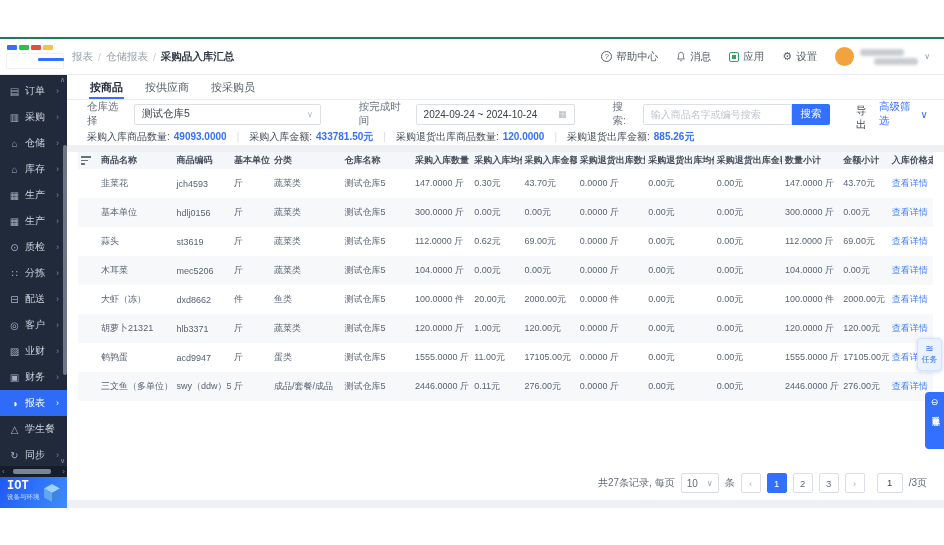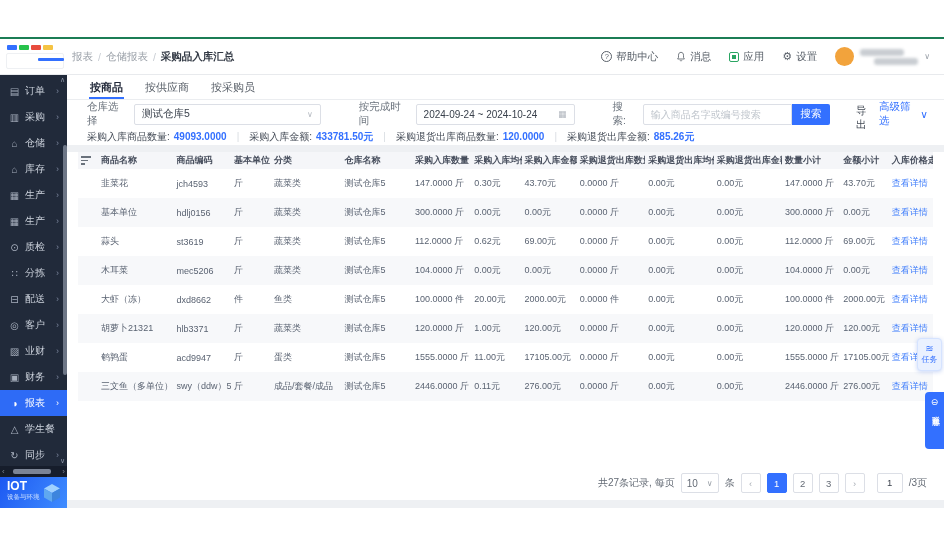--- a/index.html
+++ b/index.html
@@ -42,21 +42,21 @@
   .sb-arrow { margin-left:auto; margin-right:8px; font-size:9px; color:#79839a; }
   .sb-item.active { background:#2e6bf6; }
   .sb-item.active .sb-icon, .sb-item.active .sb-label, .sb-item.active .sb-arrow { color:#fff; }
   .scroll-up, .scroll-down { position:absolute; right:2px; font-size:7px; color:#8b94a6; }
   .scroll-up { top:1px; }  .scroll-down { bottom:1px; }
   .v-scroll { position:absolute; right:0; top:70px; width:4px; height:230px; background:#6d7686; border-radius:2px; }
   .h-scroll { position:relative; height:11px; background:#161d2b; }
   .h-scroll .arr { position:absolute; top:0; font-size:8px; color:#7b8495; line-height:11px; }
   .h-scroll .arr.l { left:2px; } .h-scroll .arr.r { right:2px; }
   .h-thumb { position:absolute; left:13px; top:3px; width:38px; height:5px; background:#7b8495; border-radius:2px; }
-  .iot { height:31px; background:linear-gradient(120deg,#1d59f2,#3f8cff); position:relative; padding:3px 0 0 7px; }
+  .iot { height:31px; background:linear-gradient(120deg,#1d59f2,#3f8cff); position:relative; padding:3px 0 0 7px;font-family:Liberation Mono, monospace; }
   .iot-title { color:#fff; font-size:12px; font-weight:bold; line-height:13px; }
   .iot-sub { color:#cfe2ff; font-size:6.5px; }
   .iot svg { position:absolute; right:3px; top:4px; }
 
   
   .main { position:absolute; left:67px; top:75px; width:877px; height:433px; background:#eef0f3; }
   .top-card { background:#fff; height:70px; }
   .tabs { height:25px; display:flex; align-items:stretch; border-bottom:1px solid #ebedf0; padding-left:12px; }
   .tab { font-size:11px; color:#565d66; display:flex; align-items:center; padding:0 11px; cursor:pointer; position:relative; }
   .tab.active { color:#22293a; font-weight:bold; }

